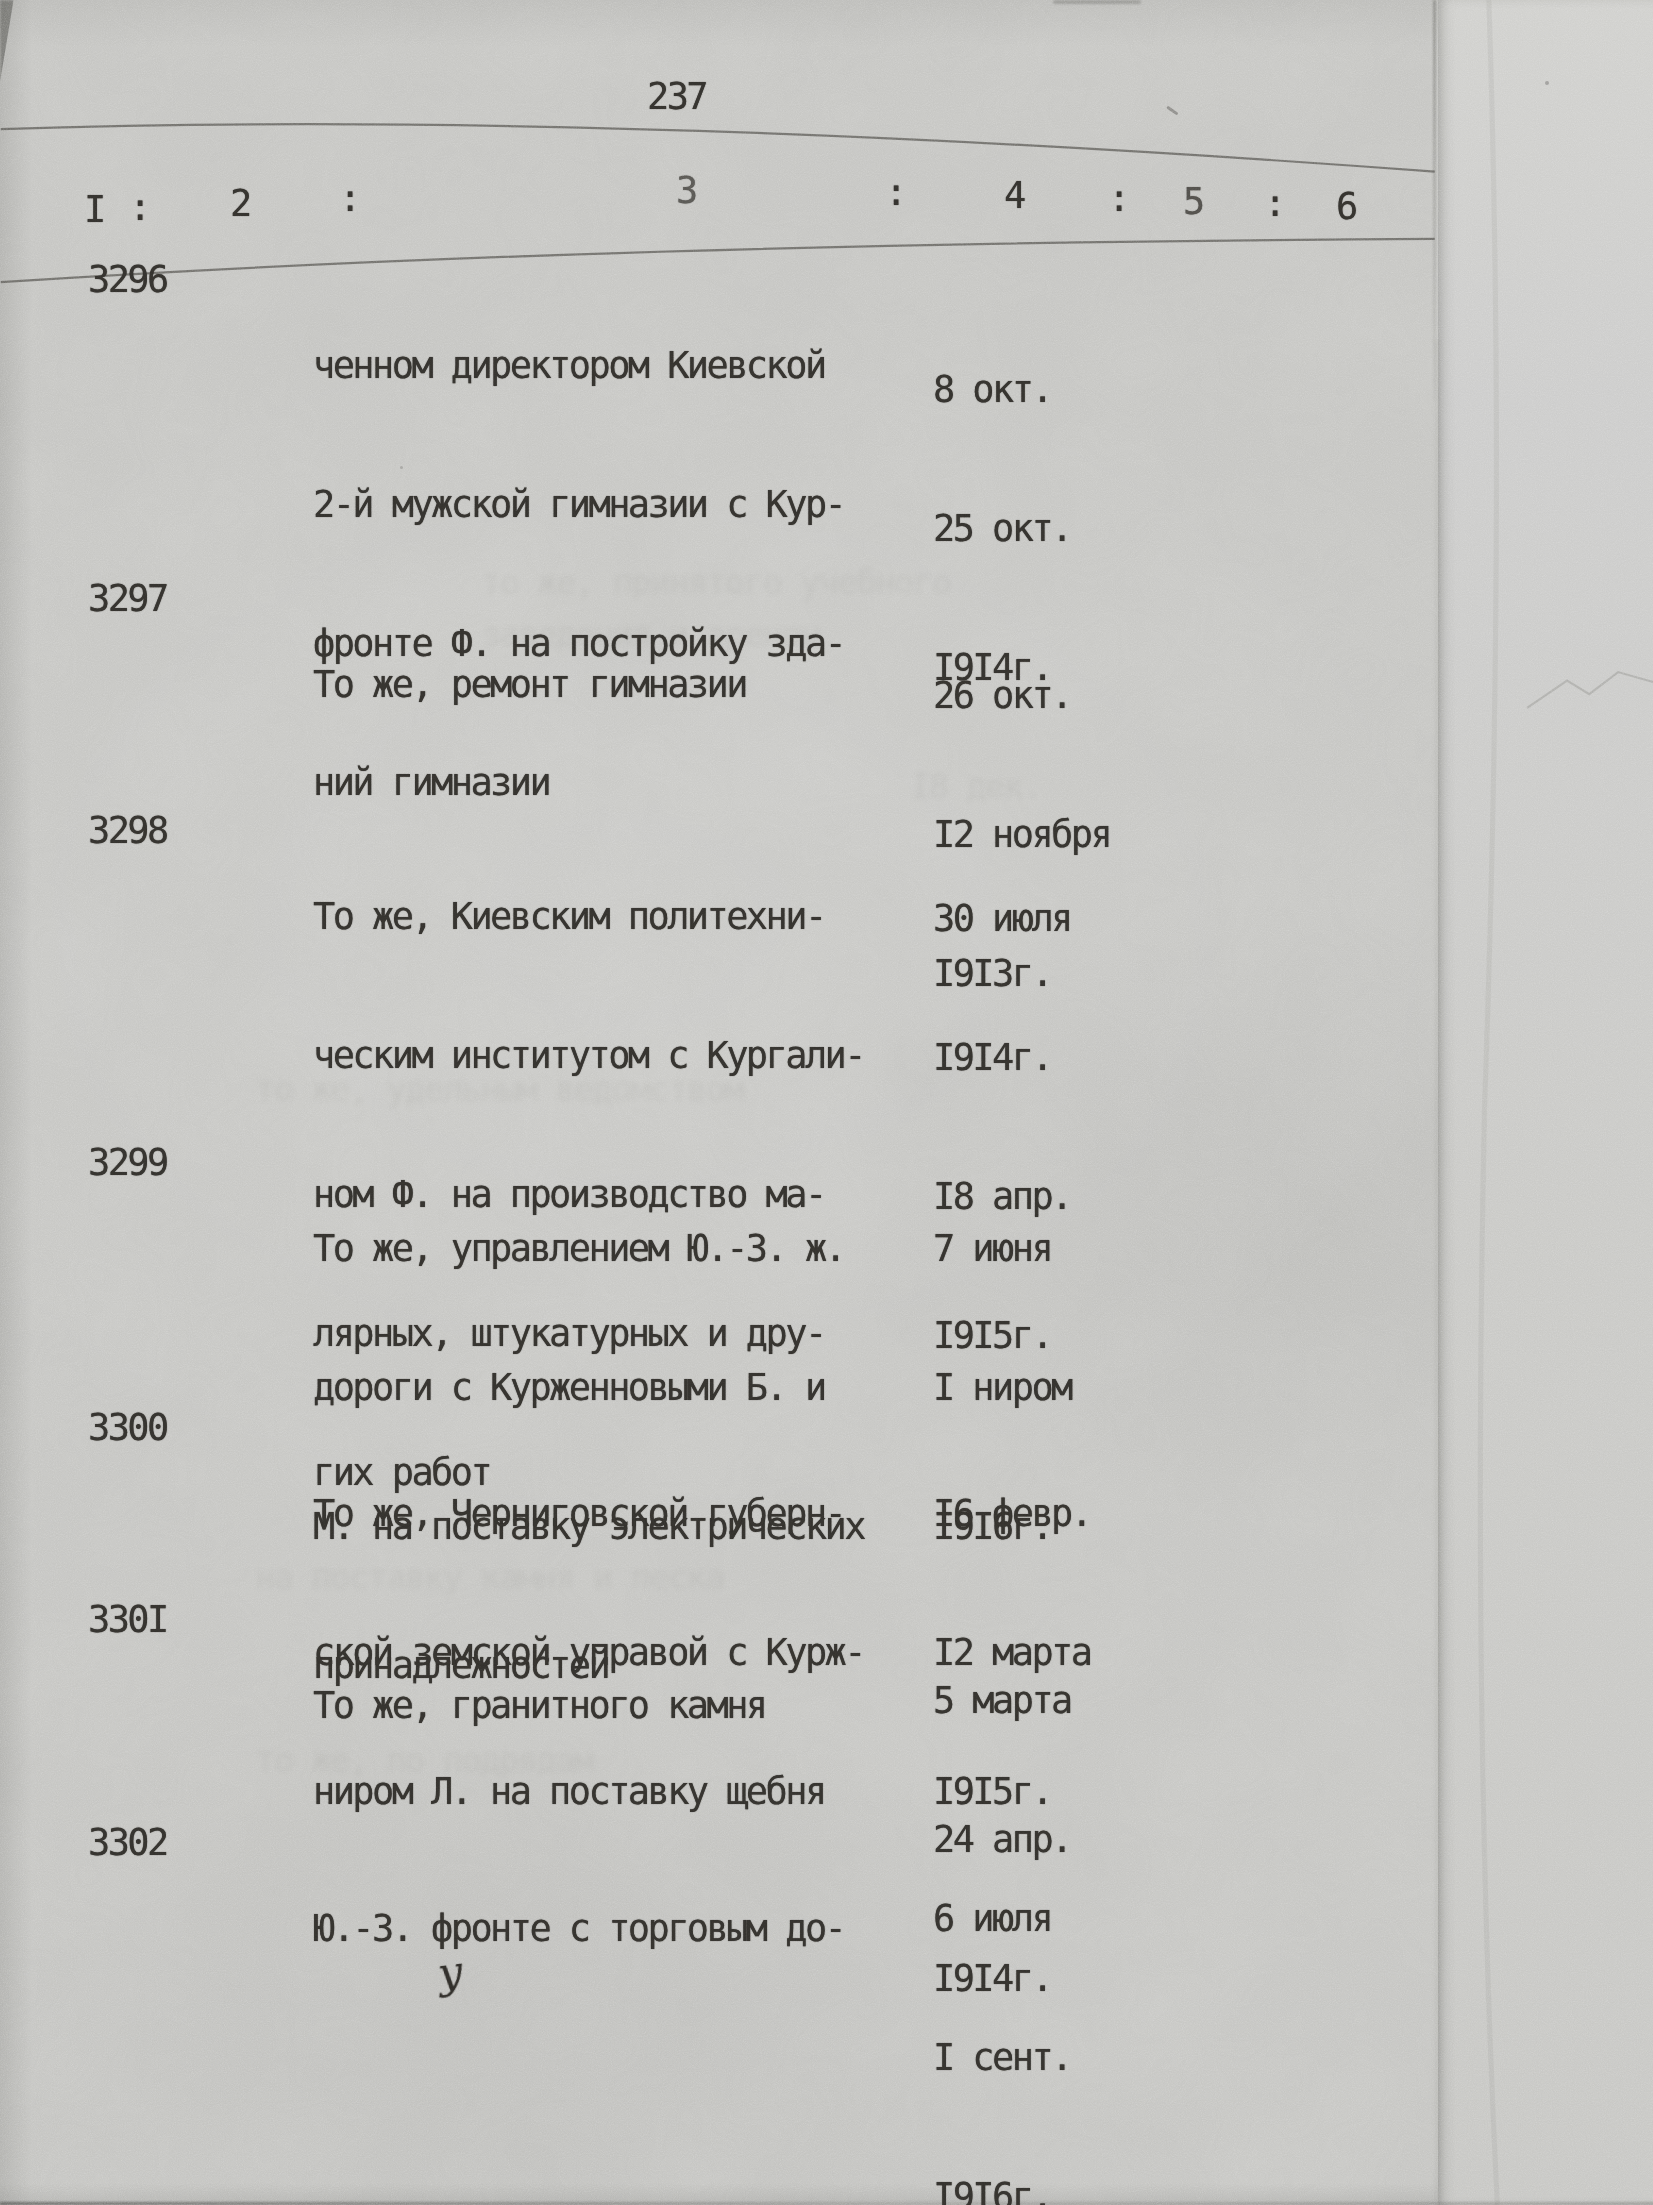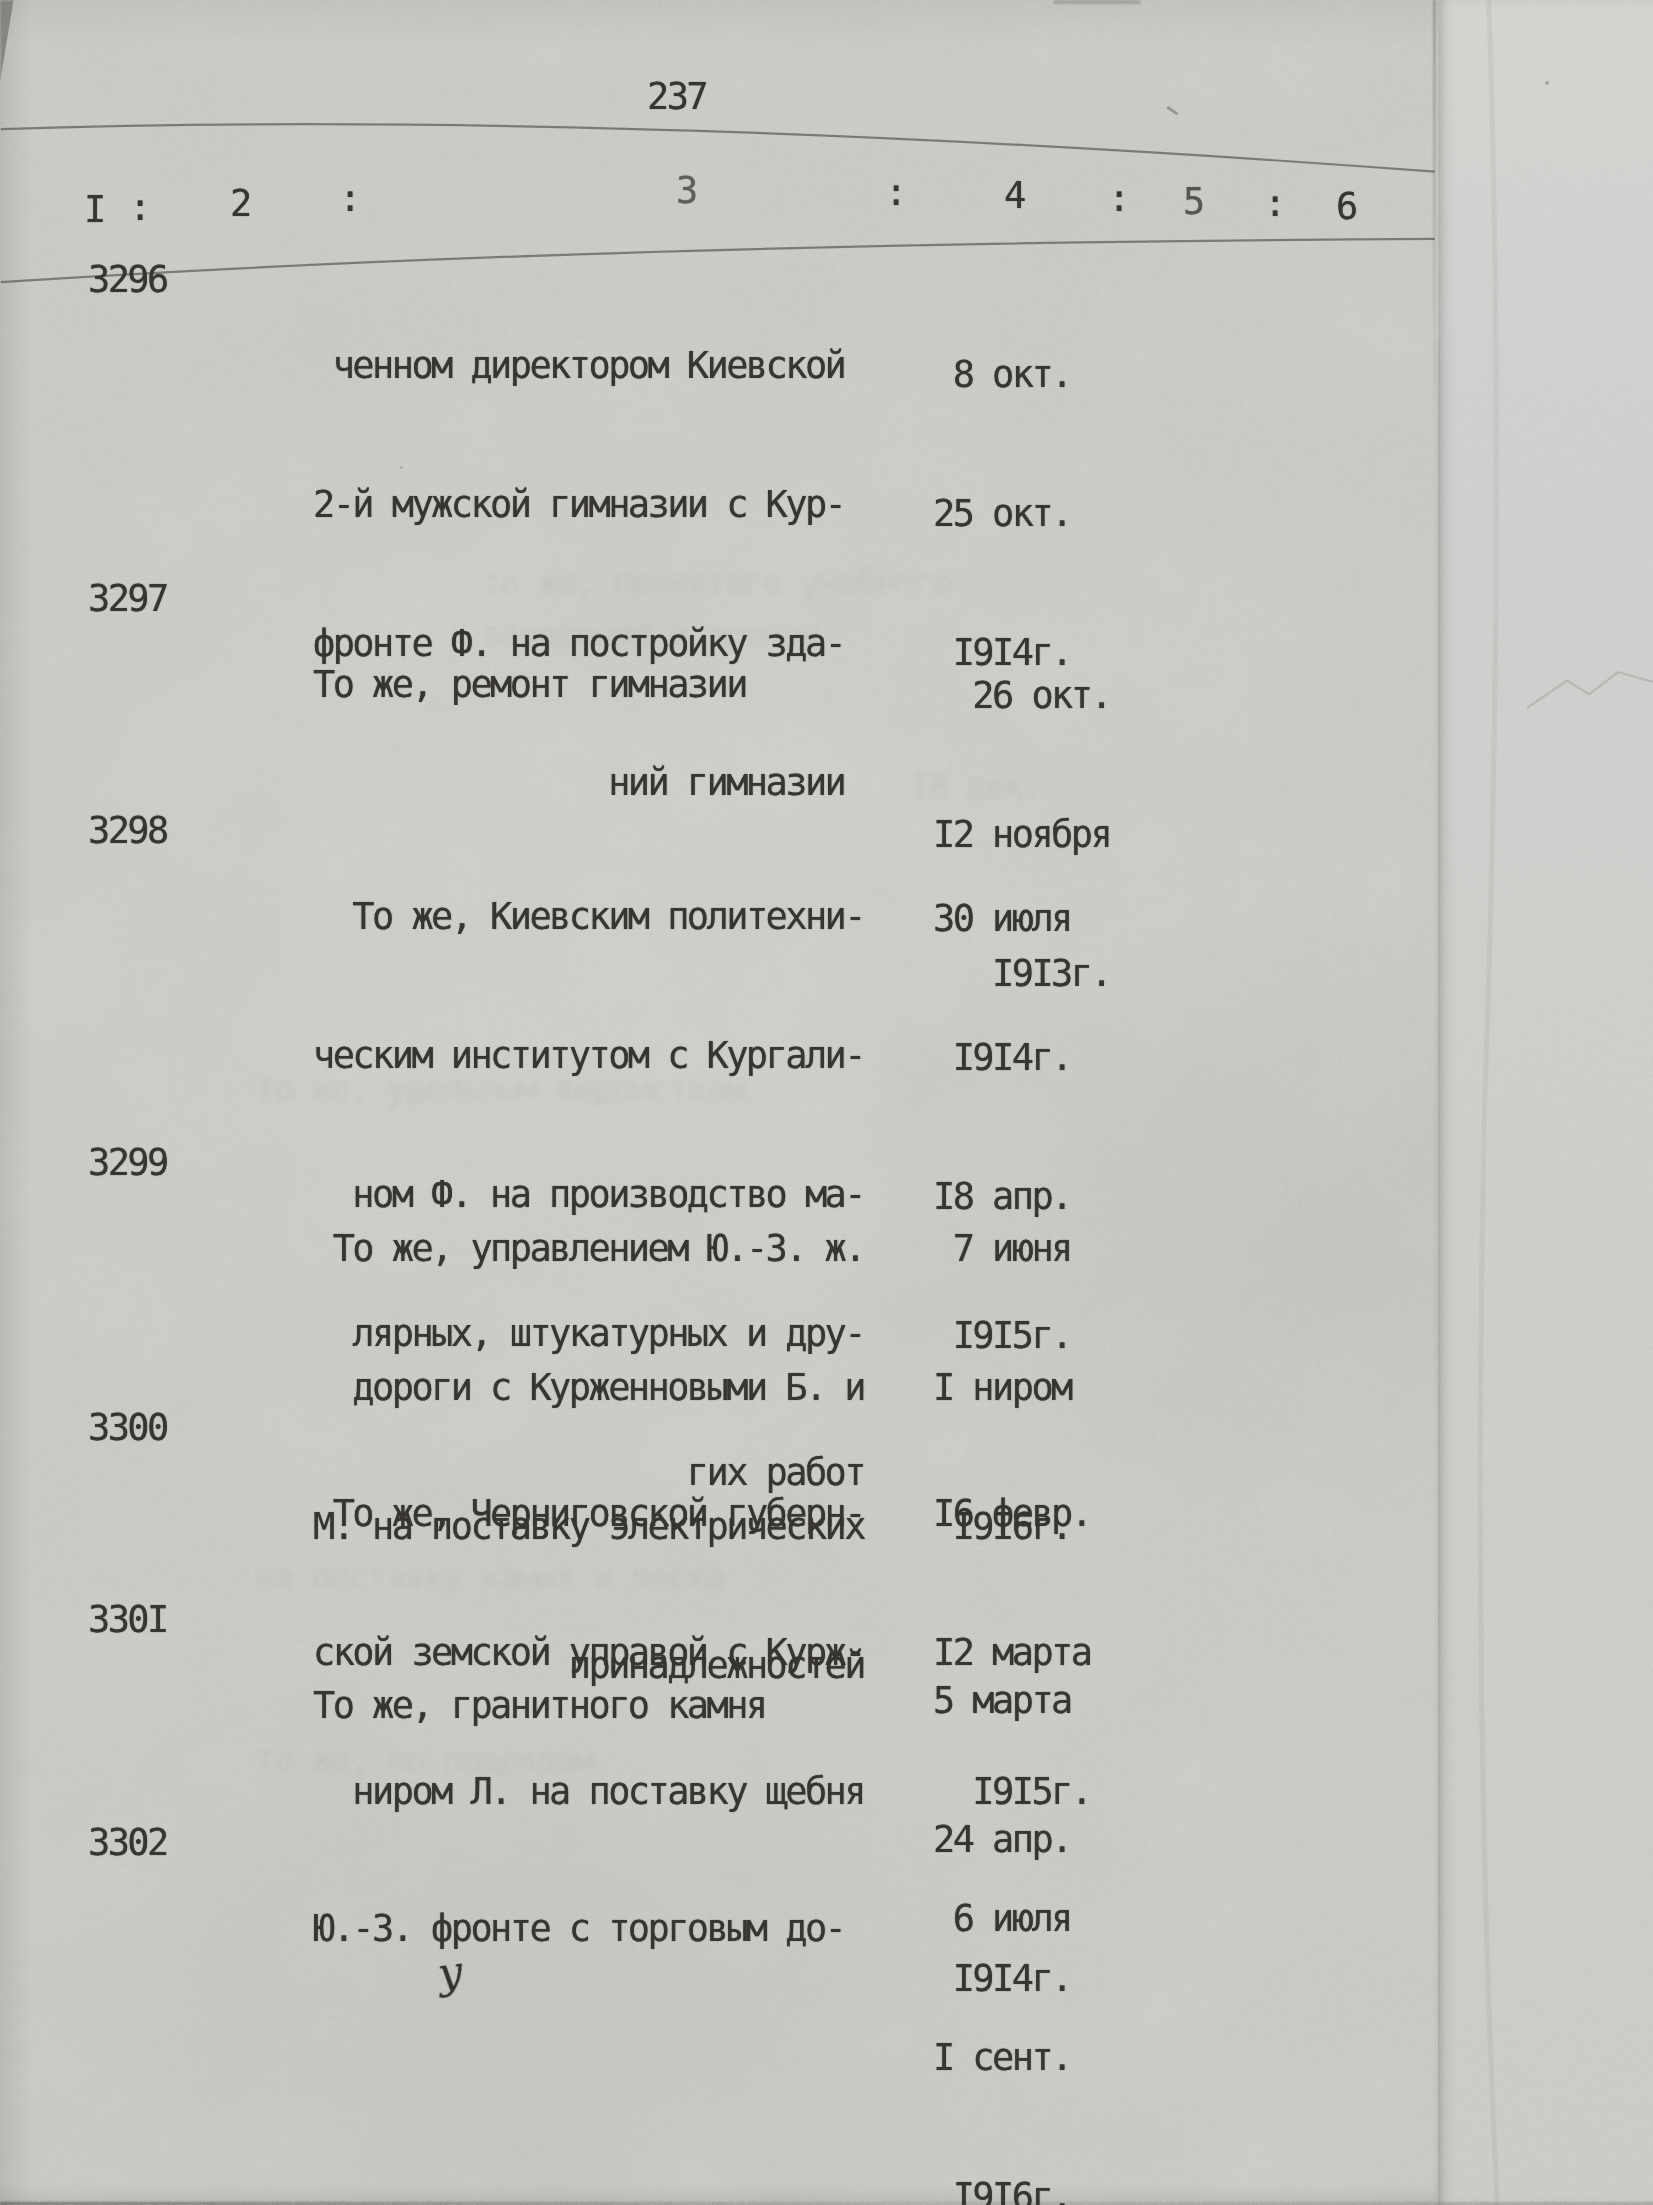--- a/index.html
+++ b/index.html
@@ -54,21 +54,20 @@
     filter:blur(0.9px);
   }
   .speck{position:absolute;background:#55534f;border-radius:1.7px;}
   
   .t{
     position:absolute;
     font-size:37px;letter-spacing:-2.6px;
     color:#33312d;white-space:pre;
     text-shadow:0 0 1.1px rgba(42,40,36,0.85);
     filter:blur(0.3px);
-    text-align:right;
   }
   .line{display:block;height:53px;line-height:53px;white-space:pre;}
   .row{position:absolute;left:0;width:1654px;}
   .num{position:absolute;left:88px;top:0;}
   .desc{position:absolute;left:313px;top:0;}
   .dates{position:absolute;left:933px;top:0;}
   .hdr-cell{position:absolute;line-height:1;}
   .pageno{line-height:1;}
   .ghost{
     position:absolute;font-size:34px;letter-spacing:-1.7px;
@@ -145,21 +144,21 @@
   <div class="t hdr-cell" style="left:1336px;top:188px;">6</div>
 
   <div class="row" style="top:253px;">
     <div class="t num"><span class="line">3296</span></div>
     <div class="t desc">
       <span class="line">ченном директором Киевской</span>
       <span class="line">2-й мужской гимназии с Кур-</span>
       <span class="line">фронте Ф. на постройку зда-</span>
       <span class="line">ний гимназии</span>
     </div>
-    <div class="t dates" style="top:9px;">
+    <div class="t dates" style="top:24px;">
       <span class="line">8 окт.</span>
       <span class="line">25 окт.</span>
       <span class="line">I9I4г.</span>
     </div>
   </div>
 
   <div class="row" style="top:572px;">
     <div class="t num"><span class="line">3297</span></div>
     <div class="t desc">
       <span class="line">То же, ремонт гимназии</span>

